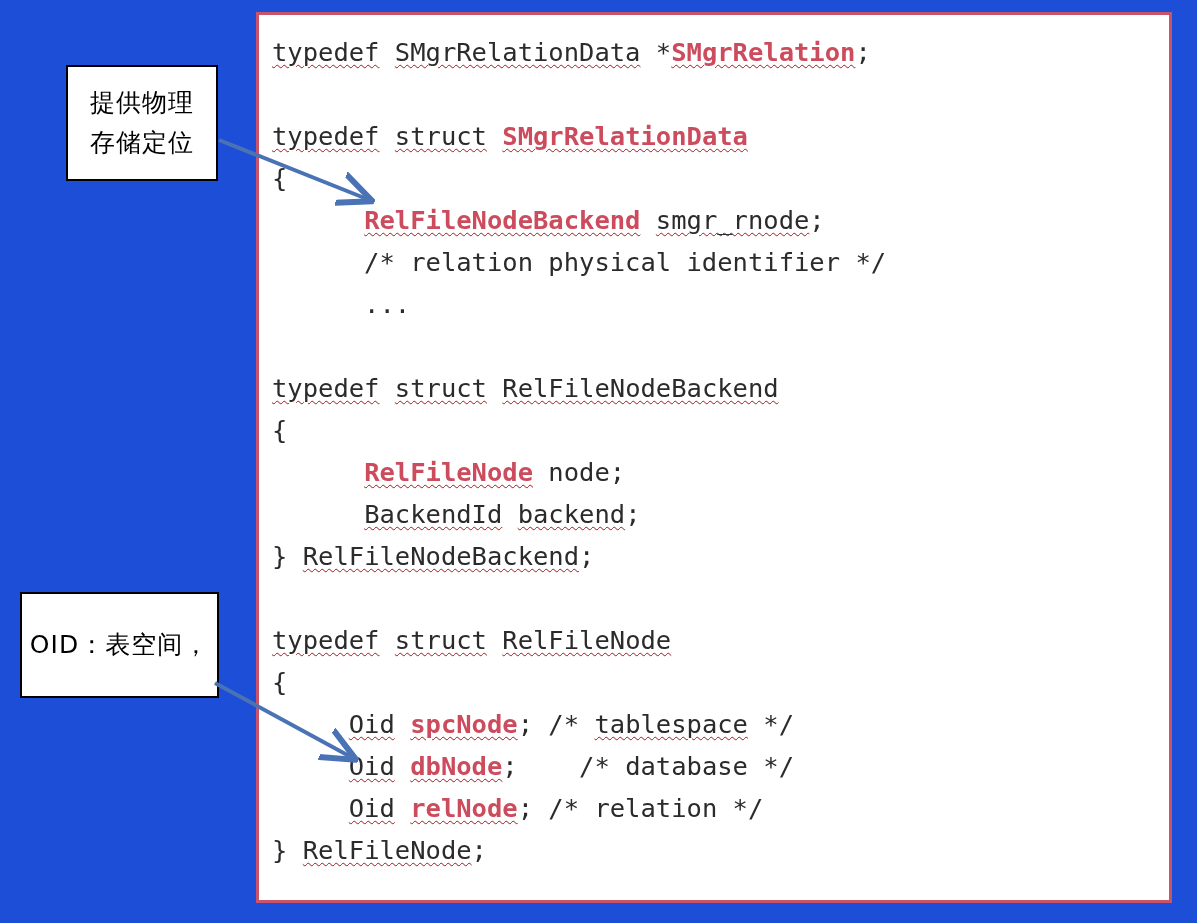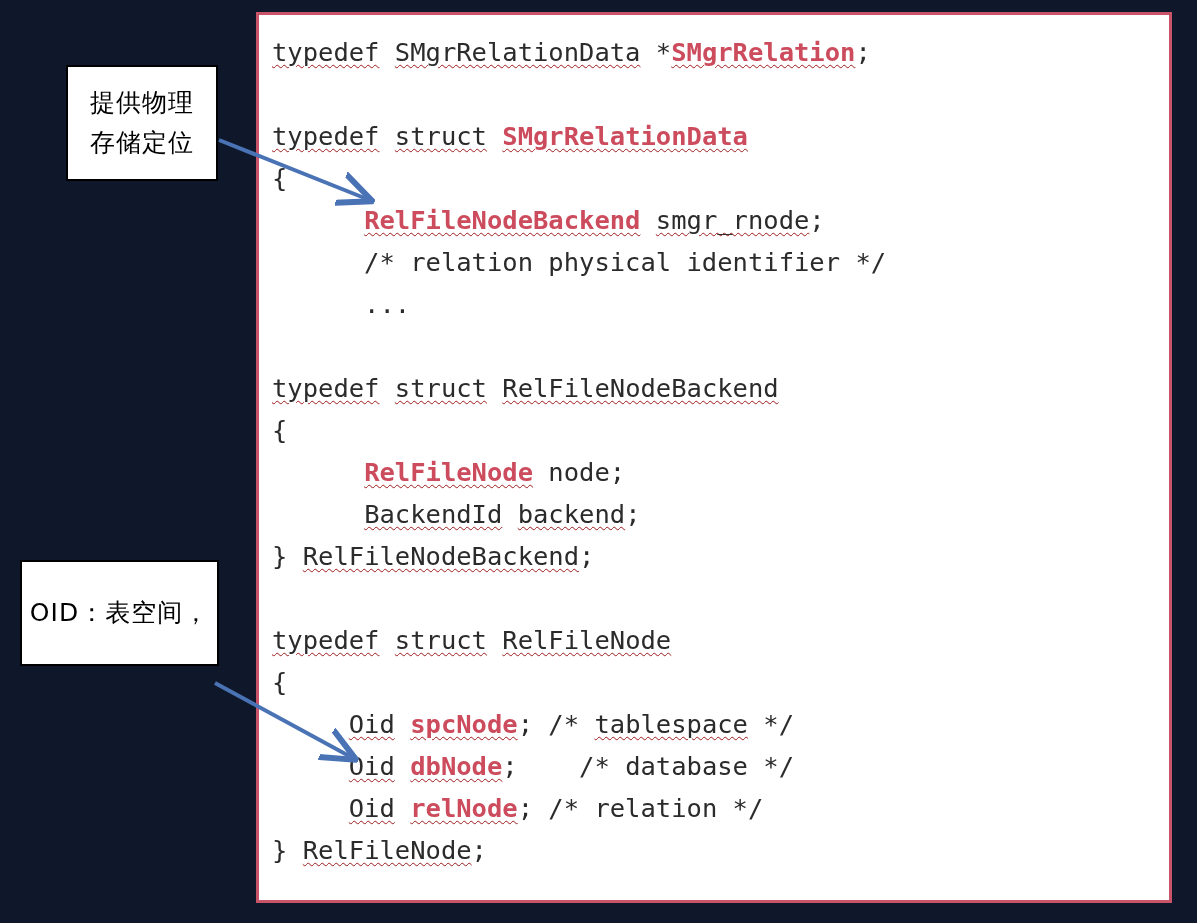--- a/index.html
+++ b/index.html
@@ -7,21 +7,21 @@
     padding: 0;
     background: #ffffff;
   }
   body {
     font-family: "Liberation Sans", sans-serif;
   }
   #page {
     position: relative;
     width: 1197px;
     height: 923px;
-    background: #0f172a;
+    background: #1d4ed8;
     overflow: hidden;
   }
 
   
   #code-panel {
     position: absolute;
     left: 256px;
     top: 12px;
     width: 916px;
     height: 891px;
@@ -83,21 +83,21 @@
     letter-spacing: 1px;
   }
   #callout-physical {
     left: 66px;
     top: 65px;
     width: 152px;
     height: 116px;
   }
   #callout-oid {
     left: 20px;
-    top: 560px;
+    top: 592px;
     width: 199px;
     height: 106px;
   }
   .callout-line { white-space: pre; }
 
   
   #arrows {
     position: absolute;
     left: 0;
     top: 0;

